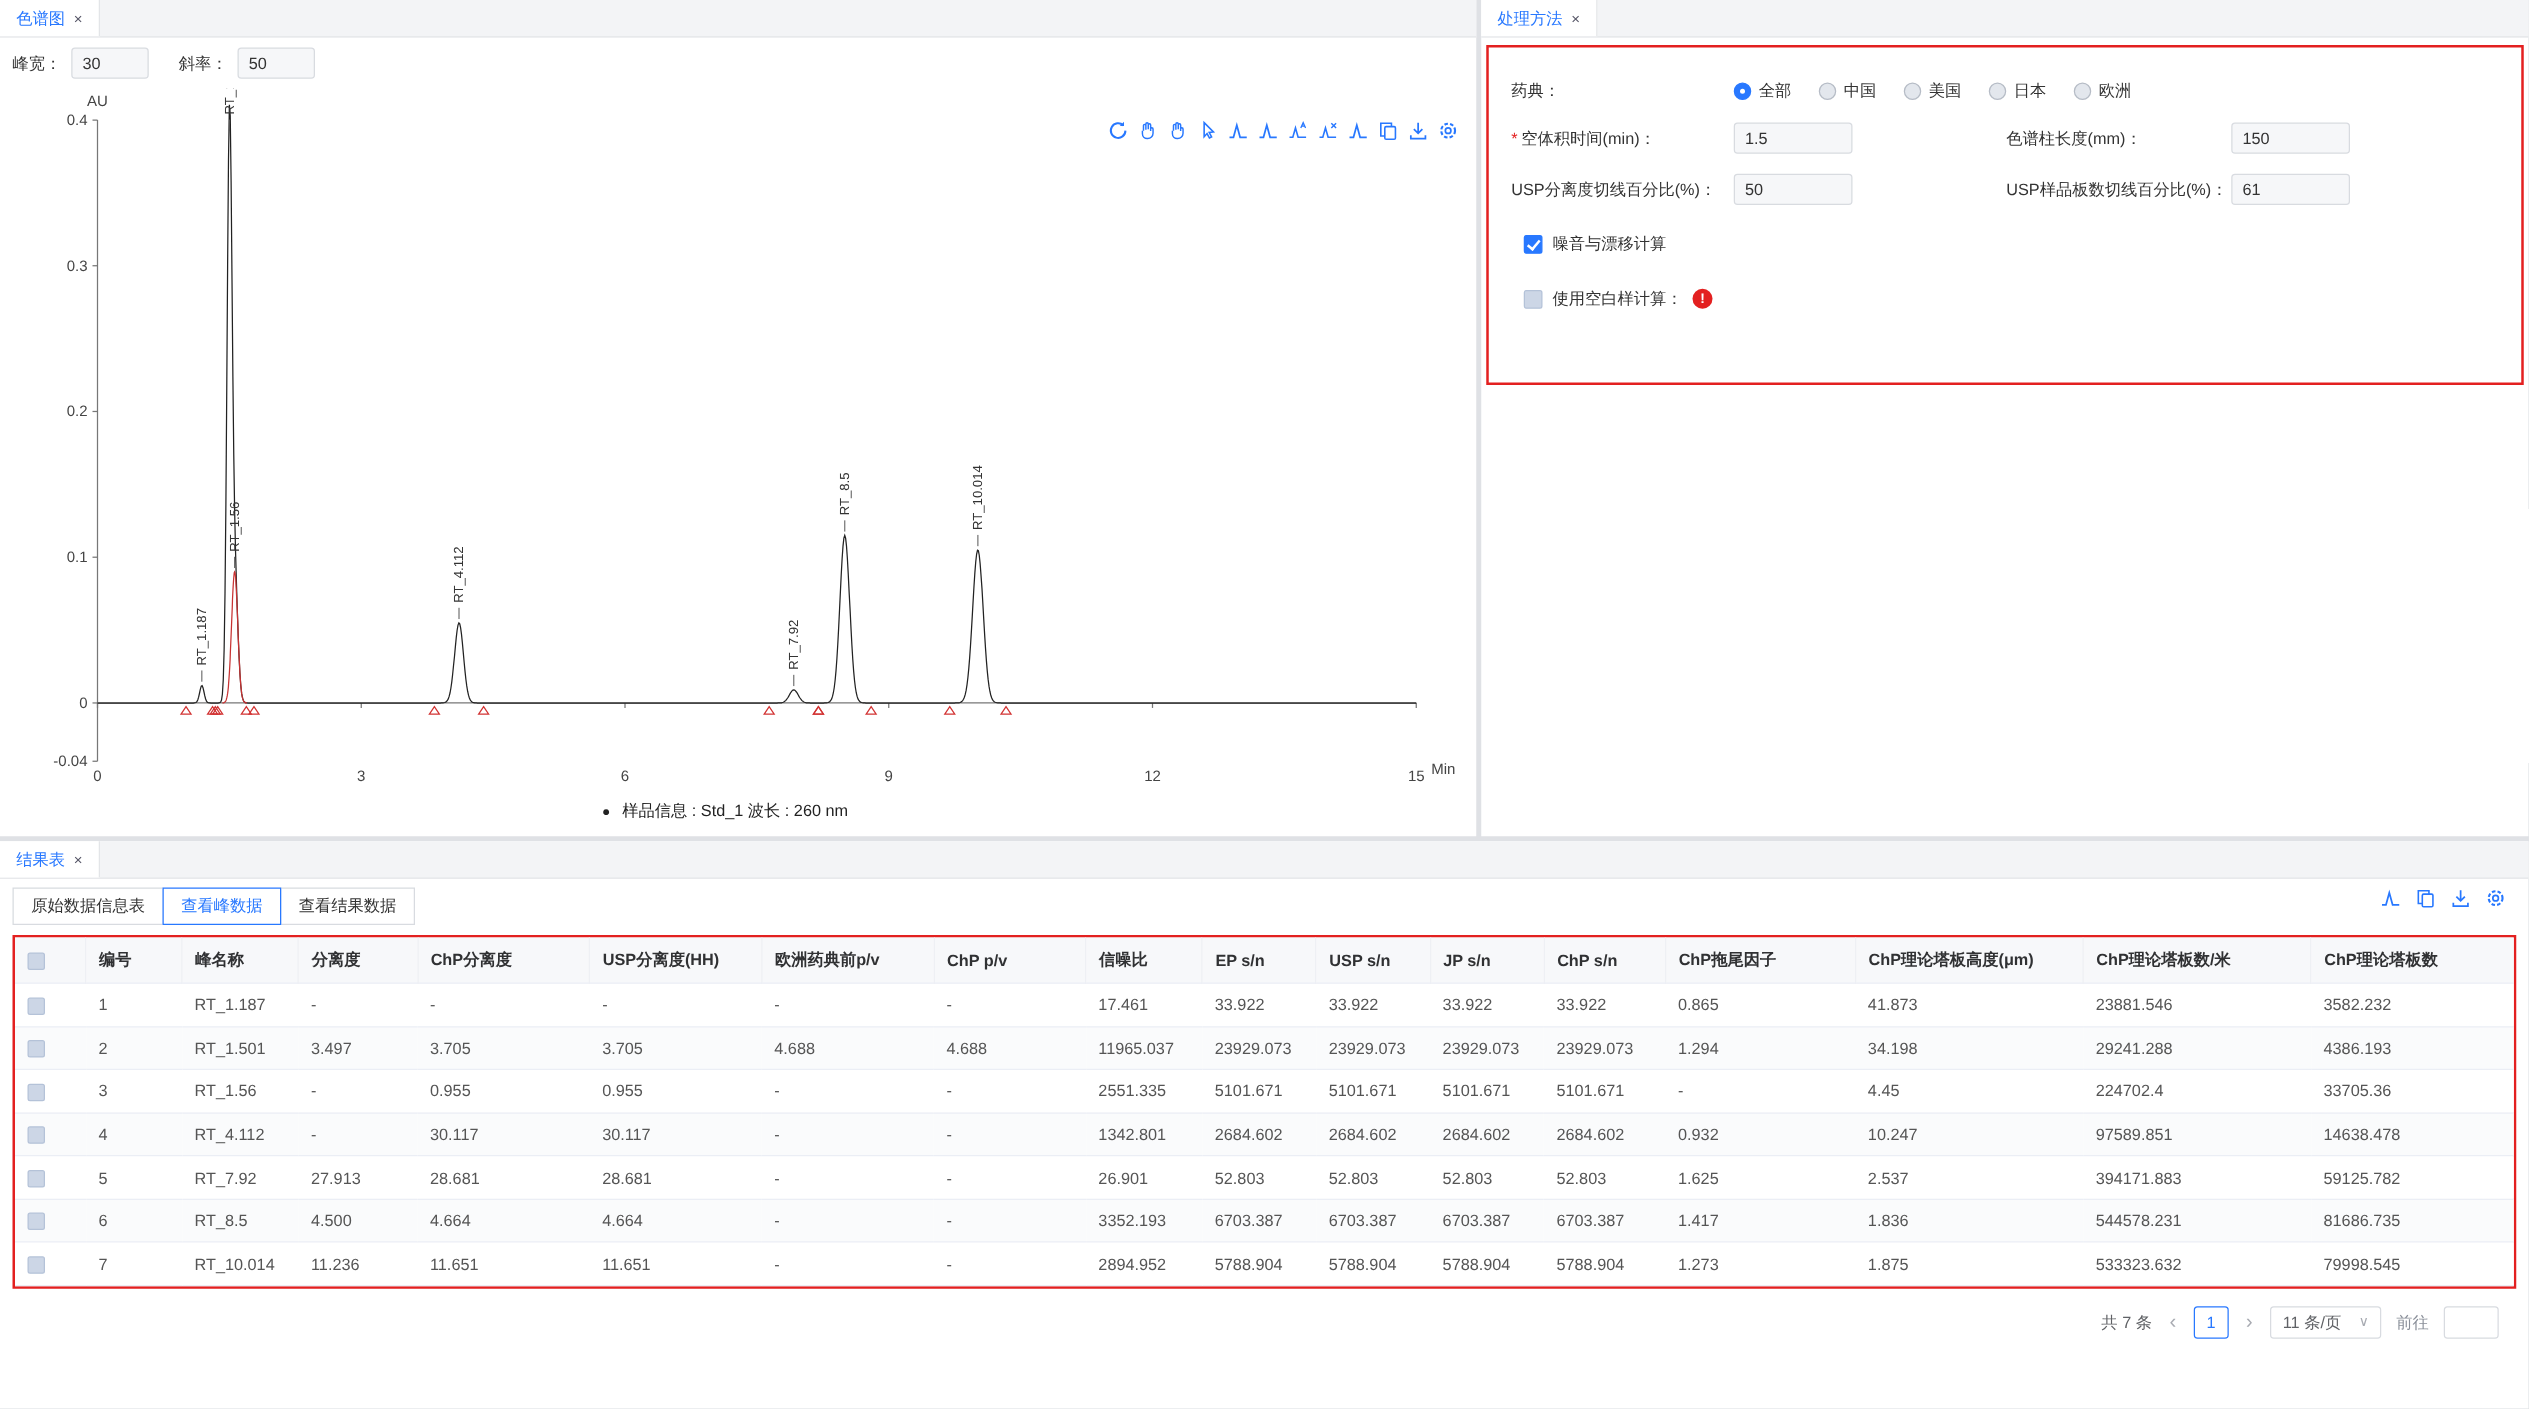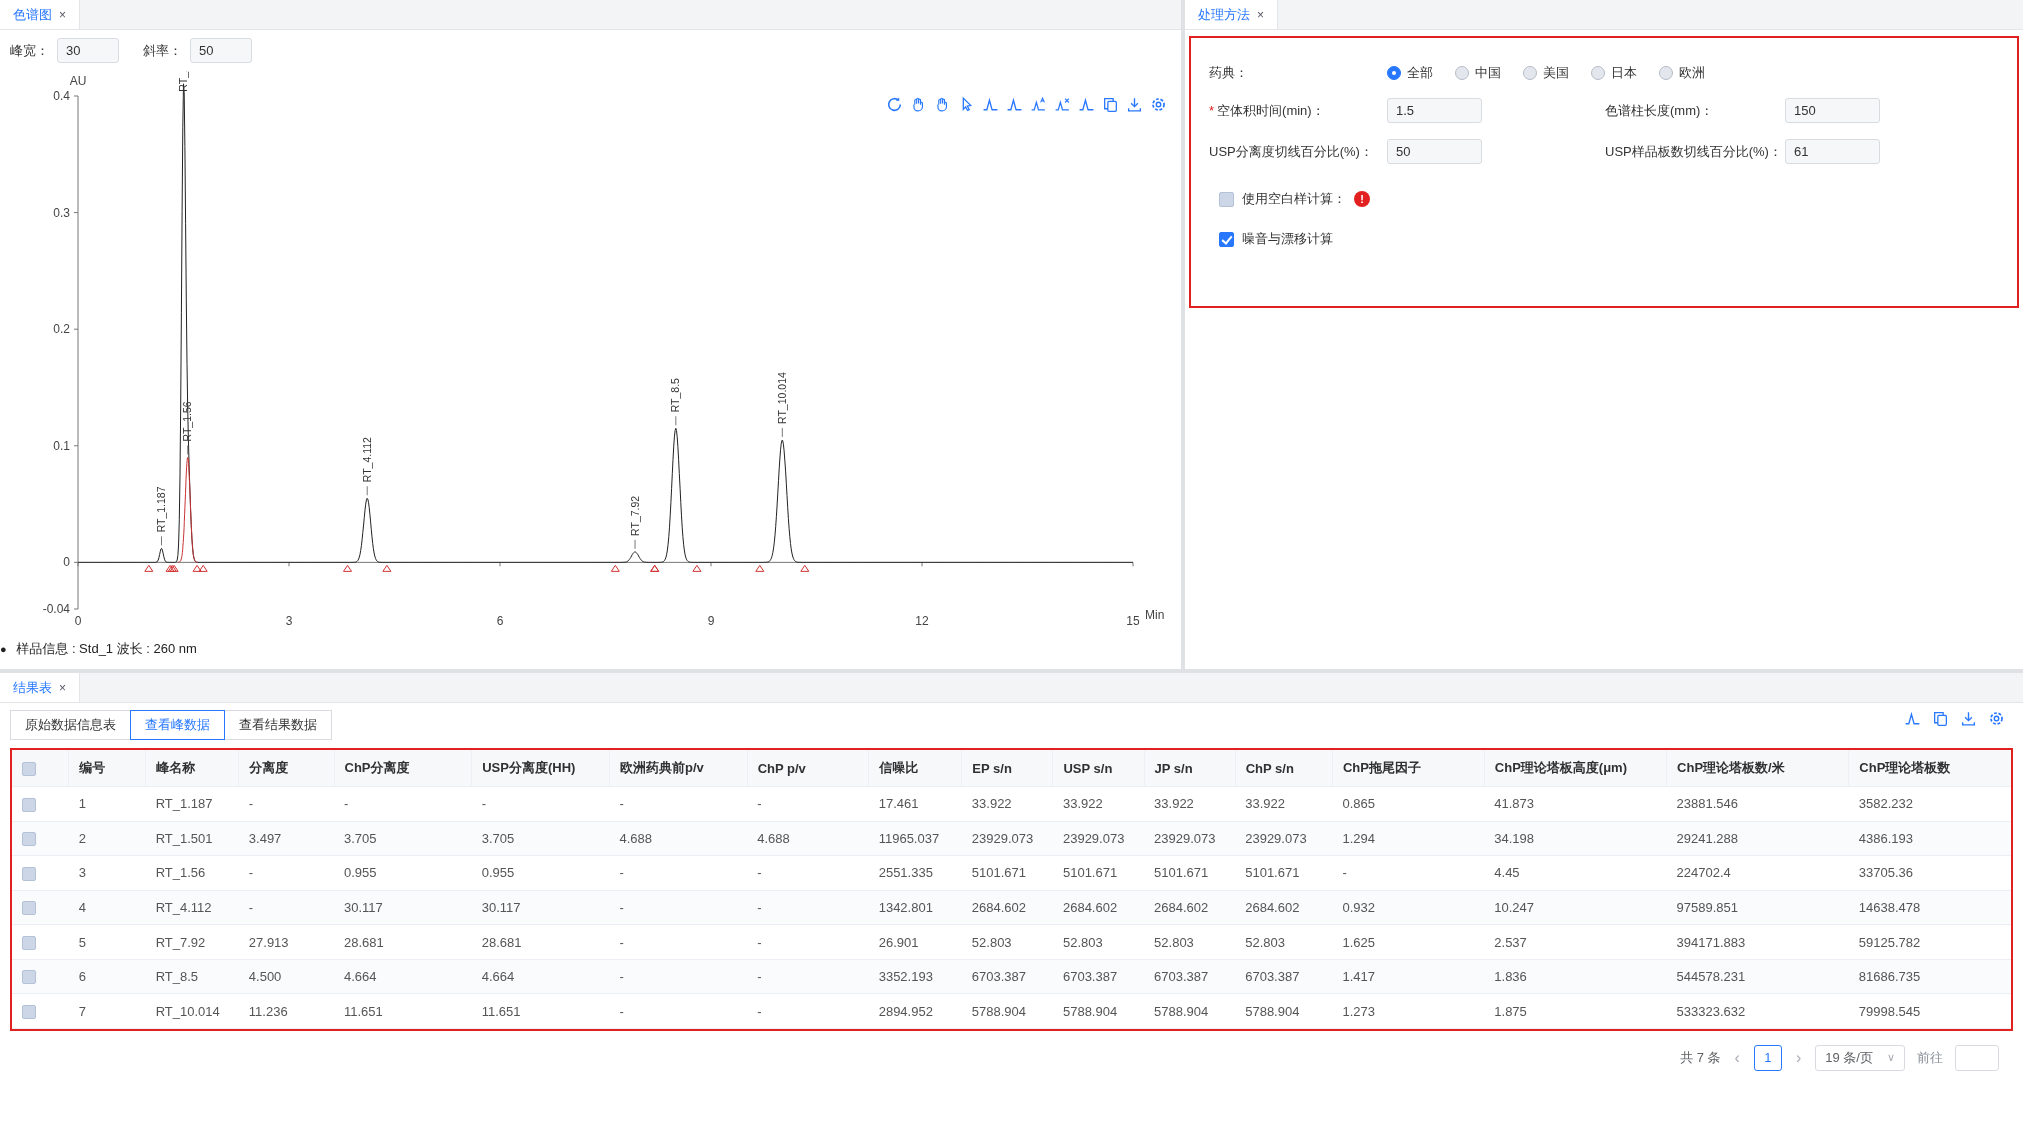--- a/index.html
+++ b/index.html
@@ -20,21 +20,21 @@
   .w95 { width:95px; }
 
   .chart-toolbar { position:absolute; top:96px; right:14px; display:flex; gap:7px; }
   .ticon { color:#2878ff; display:inline-flex; cursor:pointer; }
   .res-toolbar .ticon { color:#2878ff; }
 
   svg text { font-family:"Liberation Sans","DejaVu Sans",sans-serif; }
   .tk { font-size:12px; fill:#444; }
   .plbl { font-size:10.5px; fill:#333; }
 
-  .legend { position:absolute; left:0; width:1160px; top:640px; text-align:left; font-size:13px; color:#222; }
+  .legend { position:absolute; left:0; width:1160px; top:640px; text-align:center; font-size:13px; color:#222; }
   .legend .dot { margin-right:6px; font-size:11px; }
 
   .red-box { position:absolute; left:4px; top:36px; right:4px; height:272px; border:2px solid #e32020; padding:10px; background:#fff; }
   .subtabs { display:flex; }
   .subtab { padding:5px 14px; border:1px solid #d8dbe0; background:#fff; color:#333; cursor:pointer; margin-left:-1px; white-space:nowrap; }
   .subtab:first-child { margin-left:0; }
   .subtab.active { border-color:#2878ff; color:#2878ff; position:relative; z-index:1; }
 
   .frow { display:flex; align-items:center; margin-top:16px; padding-left:8px; }
   .flabel { width:178px; color:#333; flex:none; }
@@ -279,28 +279,28 @@
 
       <div class="frow">
         <span class="flabel">USP分离度切线百分比(%)：</span>
         <span class="fval">
           <input class="ipt w95" value="50" style="">
         </span>
         <span class="flabel flabel2">USP样品板数切线百分比(%)：</span>
         <input class="ipt w95" value="61" style="">
       </div>
 
+      <div class="cbrow second">
+        <span class="cbx checked" id="cb-noise"></span>
+        <span>噪音与漂移计算</span>
+      </div>
       <div class="cbrow">
         <span class="cbx" id="cb-blank"></span>
         <span>使用空白样计算：</span>
         <span class="badge">!</span>
-      </div>
-      <div class="cbrow second">
-        <span class="cbx checked" id="cb-noise"></span>
-        <span>噪音与漂移计算</span>
       </div>
     </div>
   </section>
 
   <section class="panel" id="panel-results">
     <div class="tabbar">
       <div class="tab">
         <span>结果表</span>
         <span class="x">×</span>
       </div>
@@ -518,21 +518,21 @@
           </tbody>
         </table>
     </div>
 
     <div class="pagination">
       <span>共 7 条</span>
       <span class="pg-arrow">‹</span>
       <span class="pg-num">1</span>
       <span class="pg-arrow">›</span>
       <span class="pg-size">
-        <span>19 条/页</span>
+        <span>11 条/页</span>
         <span class="caret">∨</span>
       </span>
       <span class="pg-goto">前往</span>
       <input class="pg-goto-input" style="">
     </div>
   </section>
 
 </div>
 
 </body></html>

